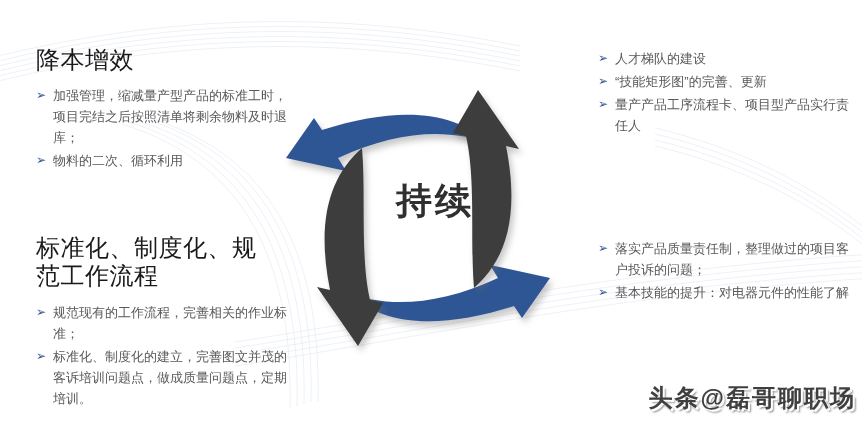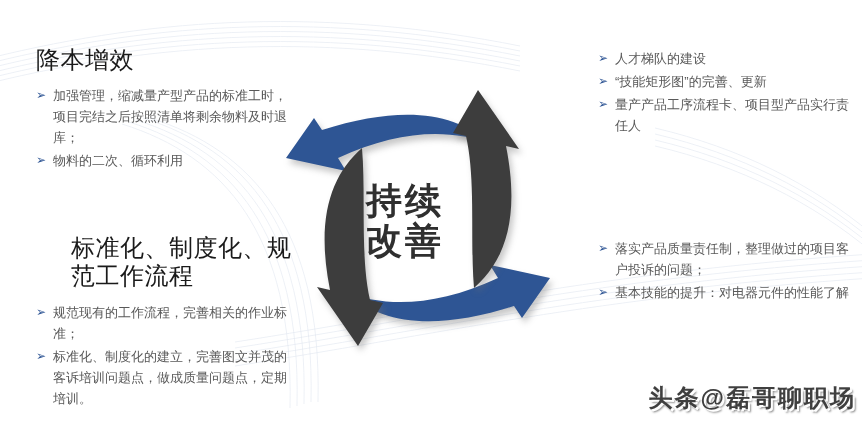--- a/index.html
+++ b/index.html
@@ -13,21 +13,21 @@
   }
   .deco-svg { position:absolute; left:0; top:0; width:862px; height:422px; pointer-events:none; }
   .deco-svg path, .deco-svg use { fill:none; stroke:#dfe5ef; stroke-width:1; }
   .deco-group { opacity:.55; }
 
   .arrows-svg { position:absolute; left:268px; top:68px; width:300px; height:300px; }
   .arrow-g { filter:drop-shadow(3px 5px 3px rgba(110,110,110,.38)); }
 
   .center-label {
     position:absolute; left:366px; top:181px; width:108px;
-    text-align:left;
+    text-align:right;
     font-size:36px; line-height:1.1; font-weight:900;
     color:#2f2f2f; letter-spacing:3px;
   }
 
   .block { position:absolute; }
   .block h2 {
     font-size:24px; line-height:1.18; font-weight:400;
     color:#1a1a1a; margin-bottom:11px; letter-spacing:.5px;
   }
   .bullets { display:flex; flex-direction:column; gap:2px; }
@@ -36,21 +36,21 @@
     flex:0 0 17px; color:#2e5594; font-size:12px; line-height:21px;
   }
   .bullet .btext {
     font-size:13px; line-height:21px; color:#595959; letter-spacing:0;
   }
 
   .blk-tl { left:36px; top:46px;  width:256px; }
   .blk-tr { left:598px; top:48px; width:252px; }
   .blk-bl { left:36px; top:234px; width:256px; }
   .blk-br { left:598px; top:238px; width:252px; }
-  .blk-bl h2 { max-width:228px;margin-left:35px; }
+  .blk-bl h2 { max-width:228px; }
   .blk-tl .btext, .blk-bl .btext { width:236px; }
   .blk-tr .btext, .blk-br .btext { width:234px; }
 
   .watermark {
     position:absolute; right:6px; top:382px;
     font-size:24px; font-weight:bold; letter-spacing:2px;
     color:#3f3f3f;
     text-shadow:2px 2px 0 #ffffff, 3px 3px 2px rgba(0,0,0,.45);
   }
 </style>
@@ -104,21 +104,20 @@
   <g class="arrow-g">
     <path d="M 206 220 C 238 192 252 148 238 78 L 251 81 L 210 22 L 185 65 L 198 68 C 208 112 202 172 206 220 Z" fill="#3d3d3d"></path>
   </g>
   <g class="arrow-g">
     <path transform="rotate(180 150 150)" d="M 206 220 C 238 192 252 148 238 78 L 251 81 L 210 22 L 185 65 L 198 68 C 208 112 202 172 206 220 Z" fill="#3d3d3d"></path>
   </g>
 </svg>
 
 <div class="center-label">
   <div>持续</div>
-  <div>改善</div>
 </div>
 
 <div class="block blk-tl">
   <h2>降本增效</h2>
   <div class="bullets">
     <div class="bullet">
       <span class="marker">➢</span>
       <span class="btext">加强管理，缩减量产型产品的标准工时，项目完结之后按照清单将剩余物料及时退库；</span>
     </div>
     <div class="bullet">

